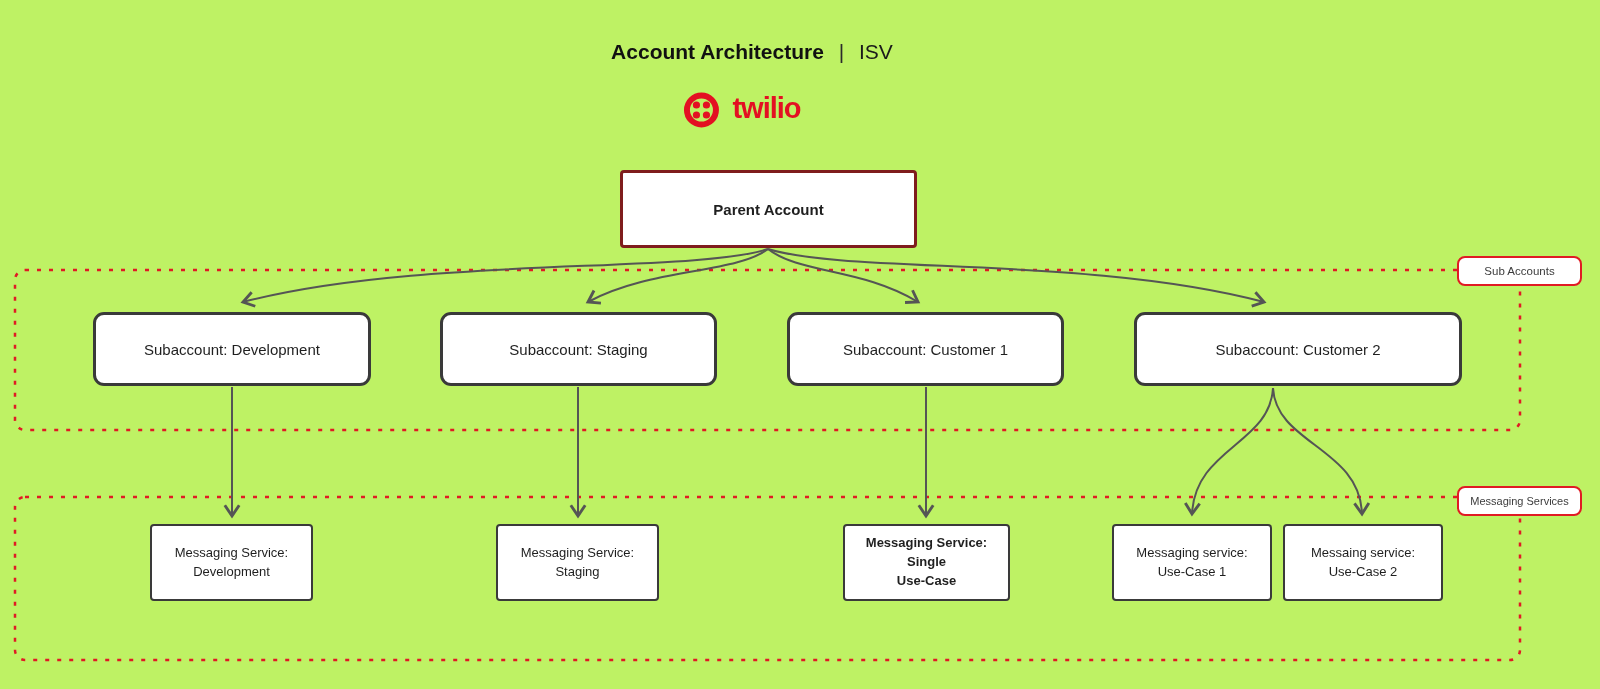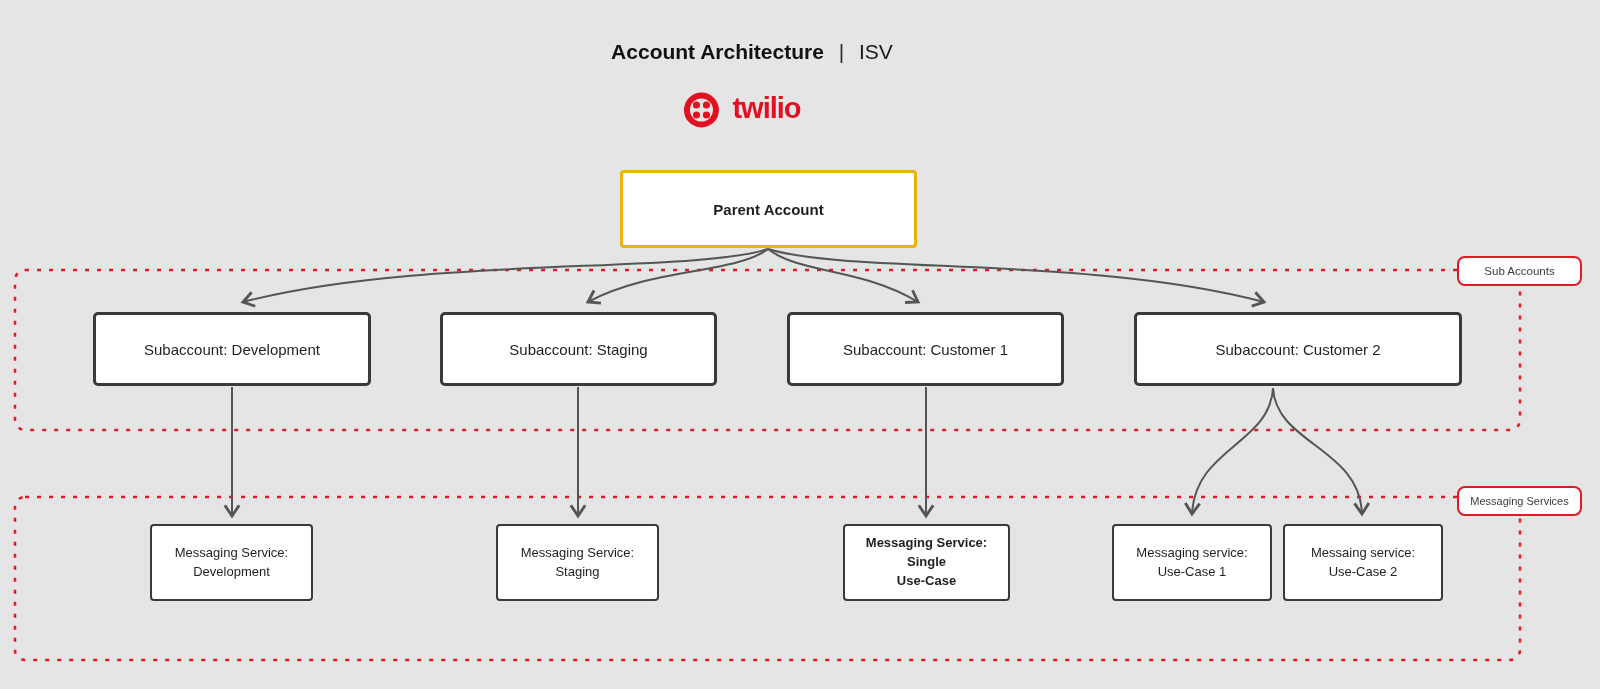--- a/index.html
+++ b/index.html
@@ -5,21 +5,21 @@
   html, body {
     margin: 0;
     padding: 0;
     background: #ffffff;
     font-family: "Liberation Sans", "DejaVu Sans", sans-serif;
   }
   #canvas {
     position: relative;
     width: 1600px;
     height: 689px;
-    background: #e5e5e5;
+    background: #bef264;
     overflow: hidden;
   }
   
   .title {
     position: absolute;
     top: 40px;
     left: 752px;
     transform: translateX(-50%);
     white-space: nowrap;
     font-size: 21px;
@@ -58,28 +58,28 @@
     background: #ffffff;
     display: flex;
     flex-direction: column;
     align-items: center;
     justify-content: center;
     text-align: center;
     box-sizing: border-box;
     color: #1f1f1f;
   }
   .parent-box {
-    border: 3px solid #eab308;
+    border: 3px solid #7f1d1d;
     border-radius: 4px;
     font-weight: bold;
     font-size: 15px;
   }
   .sub-box {
     border: 3px solid #3a3a3a;
-    border-radius: 5px;
+    border-radius: 11px;
     font-size: 15px;
   }
   .ms-box {
     border: 2.5px solid #3a3a3a;
     border-radius: 4px;
     font-size: 13px;
     line-height: 1.45;
   }
   .ms-line { white-space: pre-wrap; }
   .group-label {

